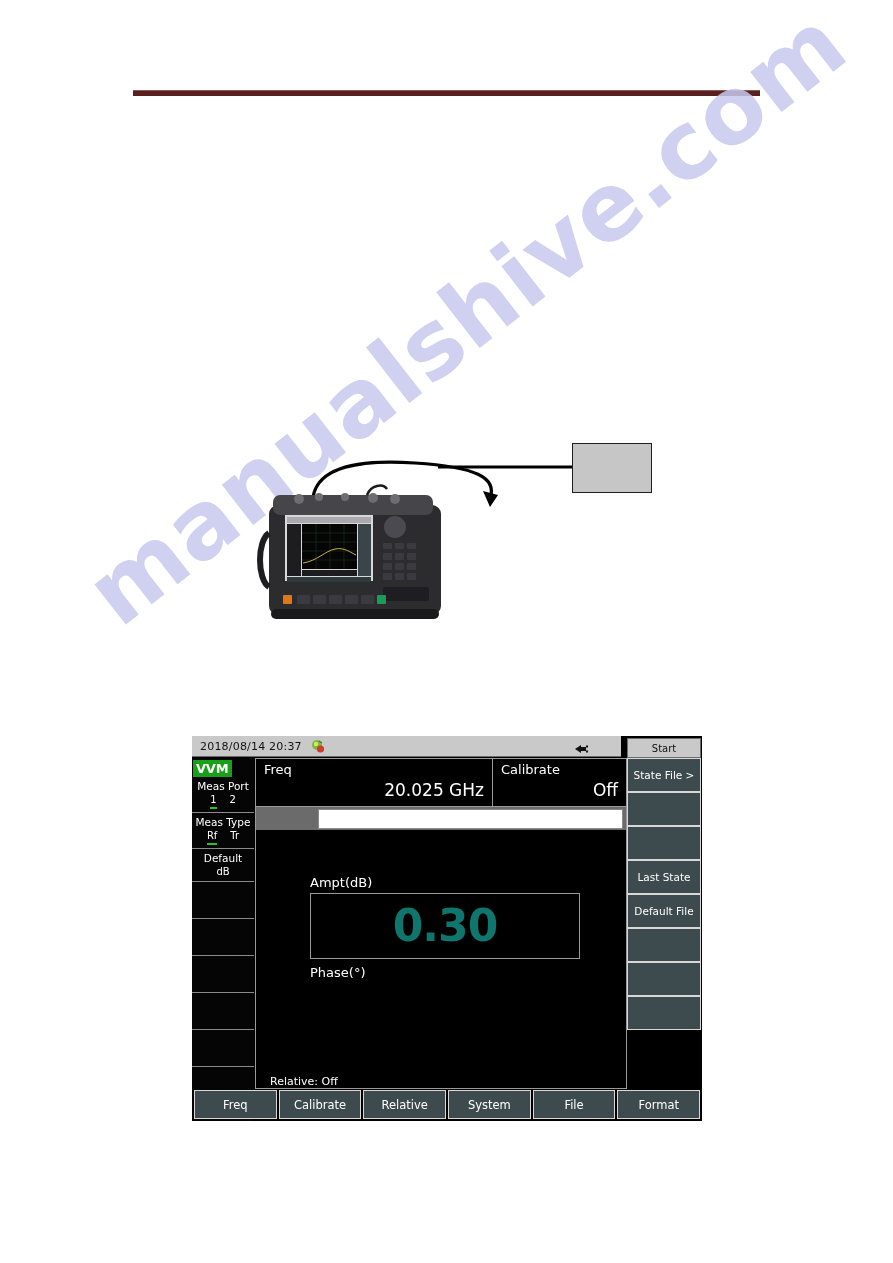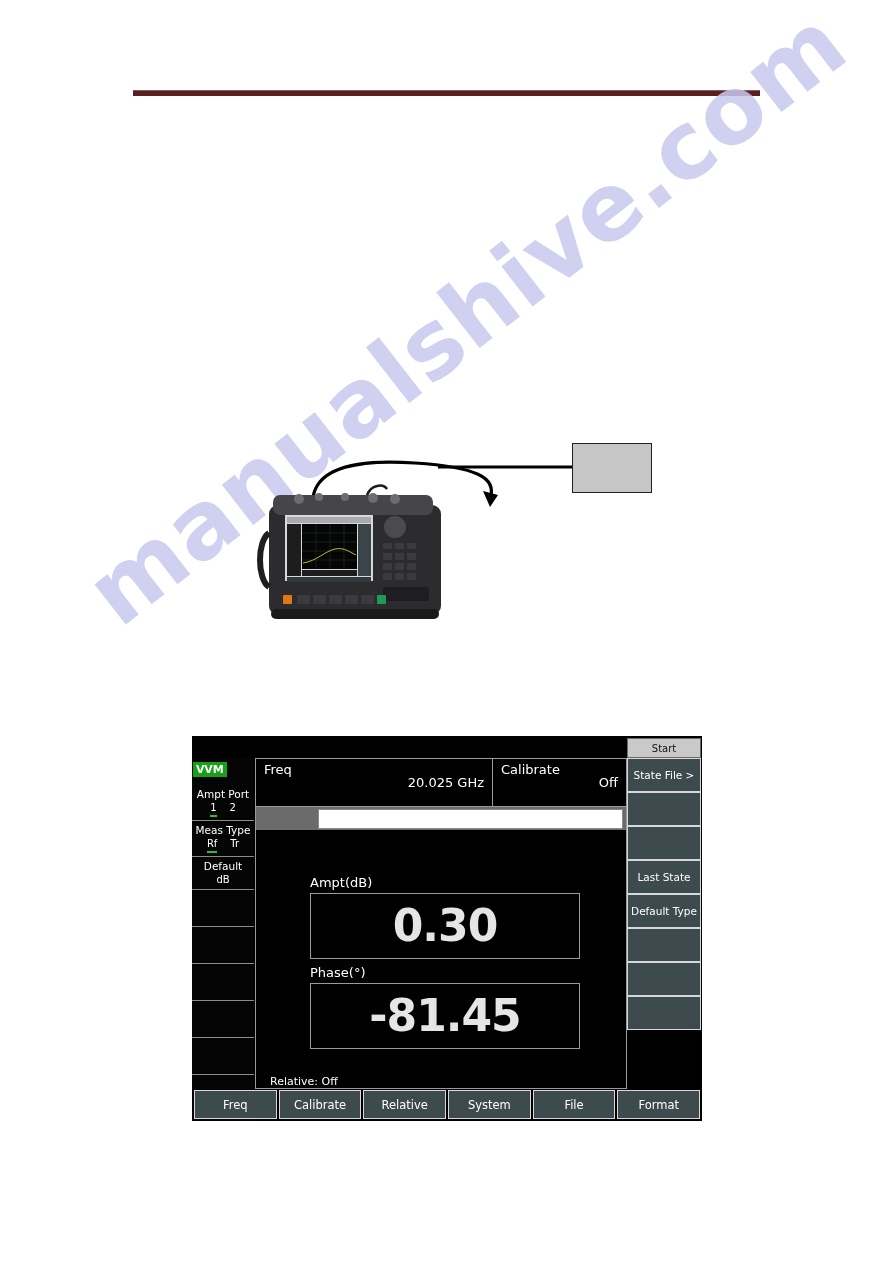--- a/index.html
+++ b/index.html
@@ -139,24 +139,24 @@
     top: 22px;
     width: 62px;
     bottom: 0;
     background: #050505;
     color: #ffffff;
   }
   #vvm-badge {
     display: inline-block;
     background: #18a018;
     color: #ffffff;
-    font-size: 11px;
+    font-size: 13px;
     font-weight: bold;
     padding: 1px 4px 1px 3px;
-    margin: 2px 0 8px 1px;
+    margin: 2px 0 0 1px;
     letter-spacing: -0.2px;
   }
   .side-cell {
     border-bottom: 1px solid #8b8b8b;
     padding: 2px 0 3px 0;
     text-align: center;
     box-sizing: border-box;
   }
   .side-cell .side-title {
     font-size: 10.5px;
@@ -212,22 +212,22 @@
   #cal-cell { flex: 1; }
   .mh-label {
     position: absolute;
     left: 8px;
     top: 3px;
     font-size: 13px;
   }
   .mh-value {
     position: absolute;
     right: 8px;
-    bottom: 16px;
-    font-size: 13px;
+    bottom: 6px;
+    font-size: 17px;
   }
   #entry-row {
     height: 23px;
     background: #6b6b6b;
     display: flex;
     align-items: center;
     border-bottom: 1px solid #000;
   }
   #entry-field {
     margin-left: 62px;
@@ -248,21 +248,21 @@
   }
   .readout-box {
     border: 1px solid #9a9a9a;
     height: 64px;
     margin: 0 24px 0 32px;
     display: flex;
     align-items: center;
     justify-content: center;
   }
   .readout-value {
-    color: #e5e5e5;
+    color: #0f766e;
     font-size: 44px;
     font-weight: bold;
     letter-spacing: -1px;
     line-height: 1;
   }
 
   
   #relative-line {
     position: absolute;
     left: 63px;
@@ -406,26 +406,46 @@
       <rect x="90" y="112" width="13" height="9" rx="1"></rect>
       <rect x="106" y="112" width="13" height="9" rx="1"></rect>
     </g>
     <rect x="122" y="112" width="9" height="9" rx="1" fill="#1c9a5a"></rect>
     <rect x="16" y="126" width="168" height="10" rx="5" fill="#1a1a1c"></rect>
   </svg>
 </div>
 
 <div id="instrument-panel">
 
+  <div id="status-bar">
+    <span id="status-datetime">2018/08/14 20:37</span>
+    <span id="status-tray-icon">
+      <svg viewBox="0 0 15 15" width="15" height="15">
+        <circle cx="6" cy="6" r="5" fill="#7ab648"></circle>
+        <circle cx="5" cy="5" r="2.2" fill="#d9e84a"></circle>
+        <circle cx="9.5" cy="10" r="3.6" fill="#d03c2a"></circle>
+        <path d="M8 2 L11 4" stroke="#4a7a2a" stroke-width="1.4"></path>
+      </svg>
+    </span>
+    <span id="status-spacer"></span>
+    <span id="status-power-icon">
+      <svg viewBox="0 0 18 12" width="18" height="12">
+        <polygon points="2,6 8,2 8,10" fill="#111"></polygon>
+        <rect x="8" y="4" width="5" height="4" fill="#111"></rect>
+        <rect x="13" y="2.5" width="2" height="2" fill="#111"></rect>
+        <rect x="13" y="7.5" width="2" height="2" fill="#111"></rect>
+      </svg>
+    </span>
+  </div>
 
   <div id="left-sidebar">
     <div id="vvm-badge">VVM</div>
 
     <div class="side-cell">
-      <div class="side-title">Ampt Port</div>
+      <div class="side-title">Meas Port</div>
       <div class="side-opts">
         <span class="side-opt active">1</span>
         <span class="side-opt">2</span>
       </div>
     </div>
 
     <div class="side-cell">
       <div class="side-title">Meas Type</div>
       <div class="side-opts">
         <span class="side-opt active">Rf</span>
@@ -462,35 +482,32 @@
       <input id="entry-field" type="text" placeholder="" style="">
     </div>
 
     <div id="readout-area">
       <div class="readout-label">Ampt(dB)</div>
       <div class="readout-box">
         <div class="readout-value">0.30</div>
       </div>
 
       <div class="readout-label">Phase(°)</div>
-      <div class="readout-box">
-        <div class="readout-value">-81.45</div>
-      </div>
     </div>
   </div>
 
   <div id="relative-line">Relative:   Off</div>
 
   <div id="right-keys">
     <div class="rk header">Start</div>
     <div class="rk">State File &gt;</div>
     <div class="rk"></div>
     <div class="rk"></div>
     <div class="rk">Last State</div>
-    <div class="rk">Default Type</div>
+    <div class="rk">Default File</div>
     <div class="rk"></div>
     <div class="rk"></div>
     <div class="rk"></div>
   </div>
 
   <div id="bottom-menu">
     <div class="bm">Freq</div>
     <div class="bm">Calibrate</div>
     <div class="bm">Relative</div>
     <div class="bm">System</div>

